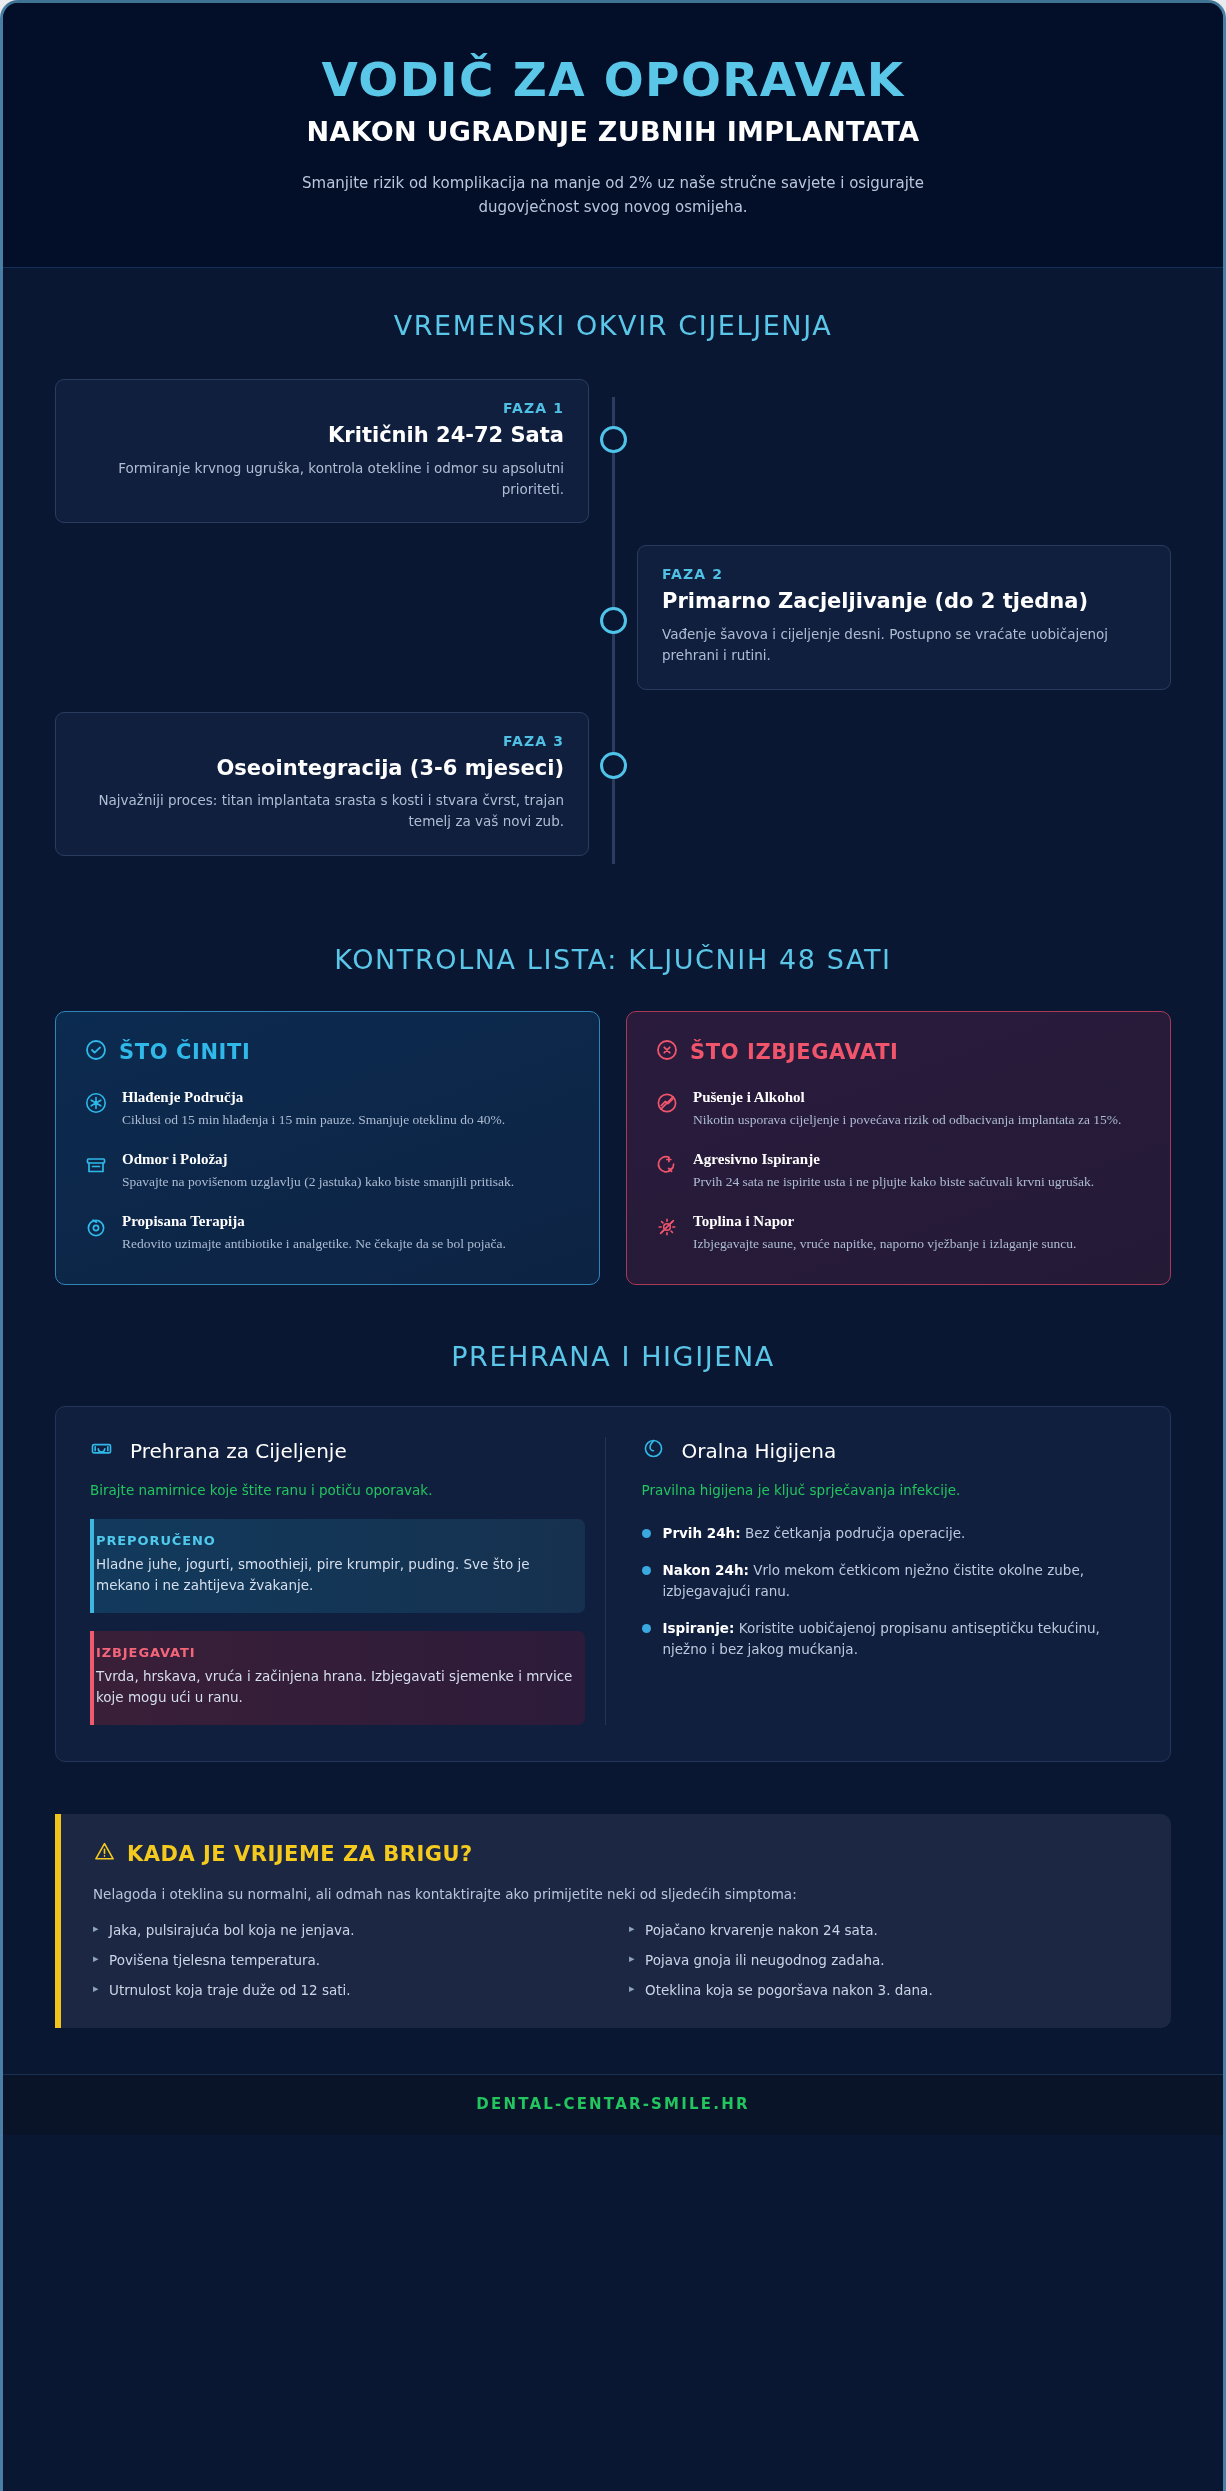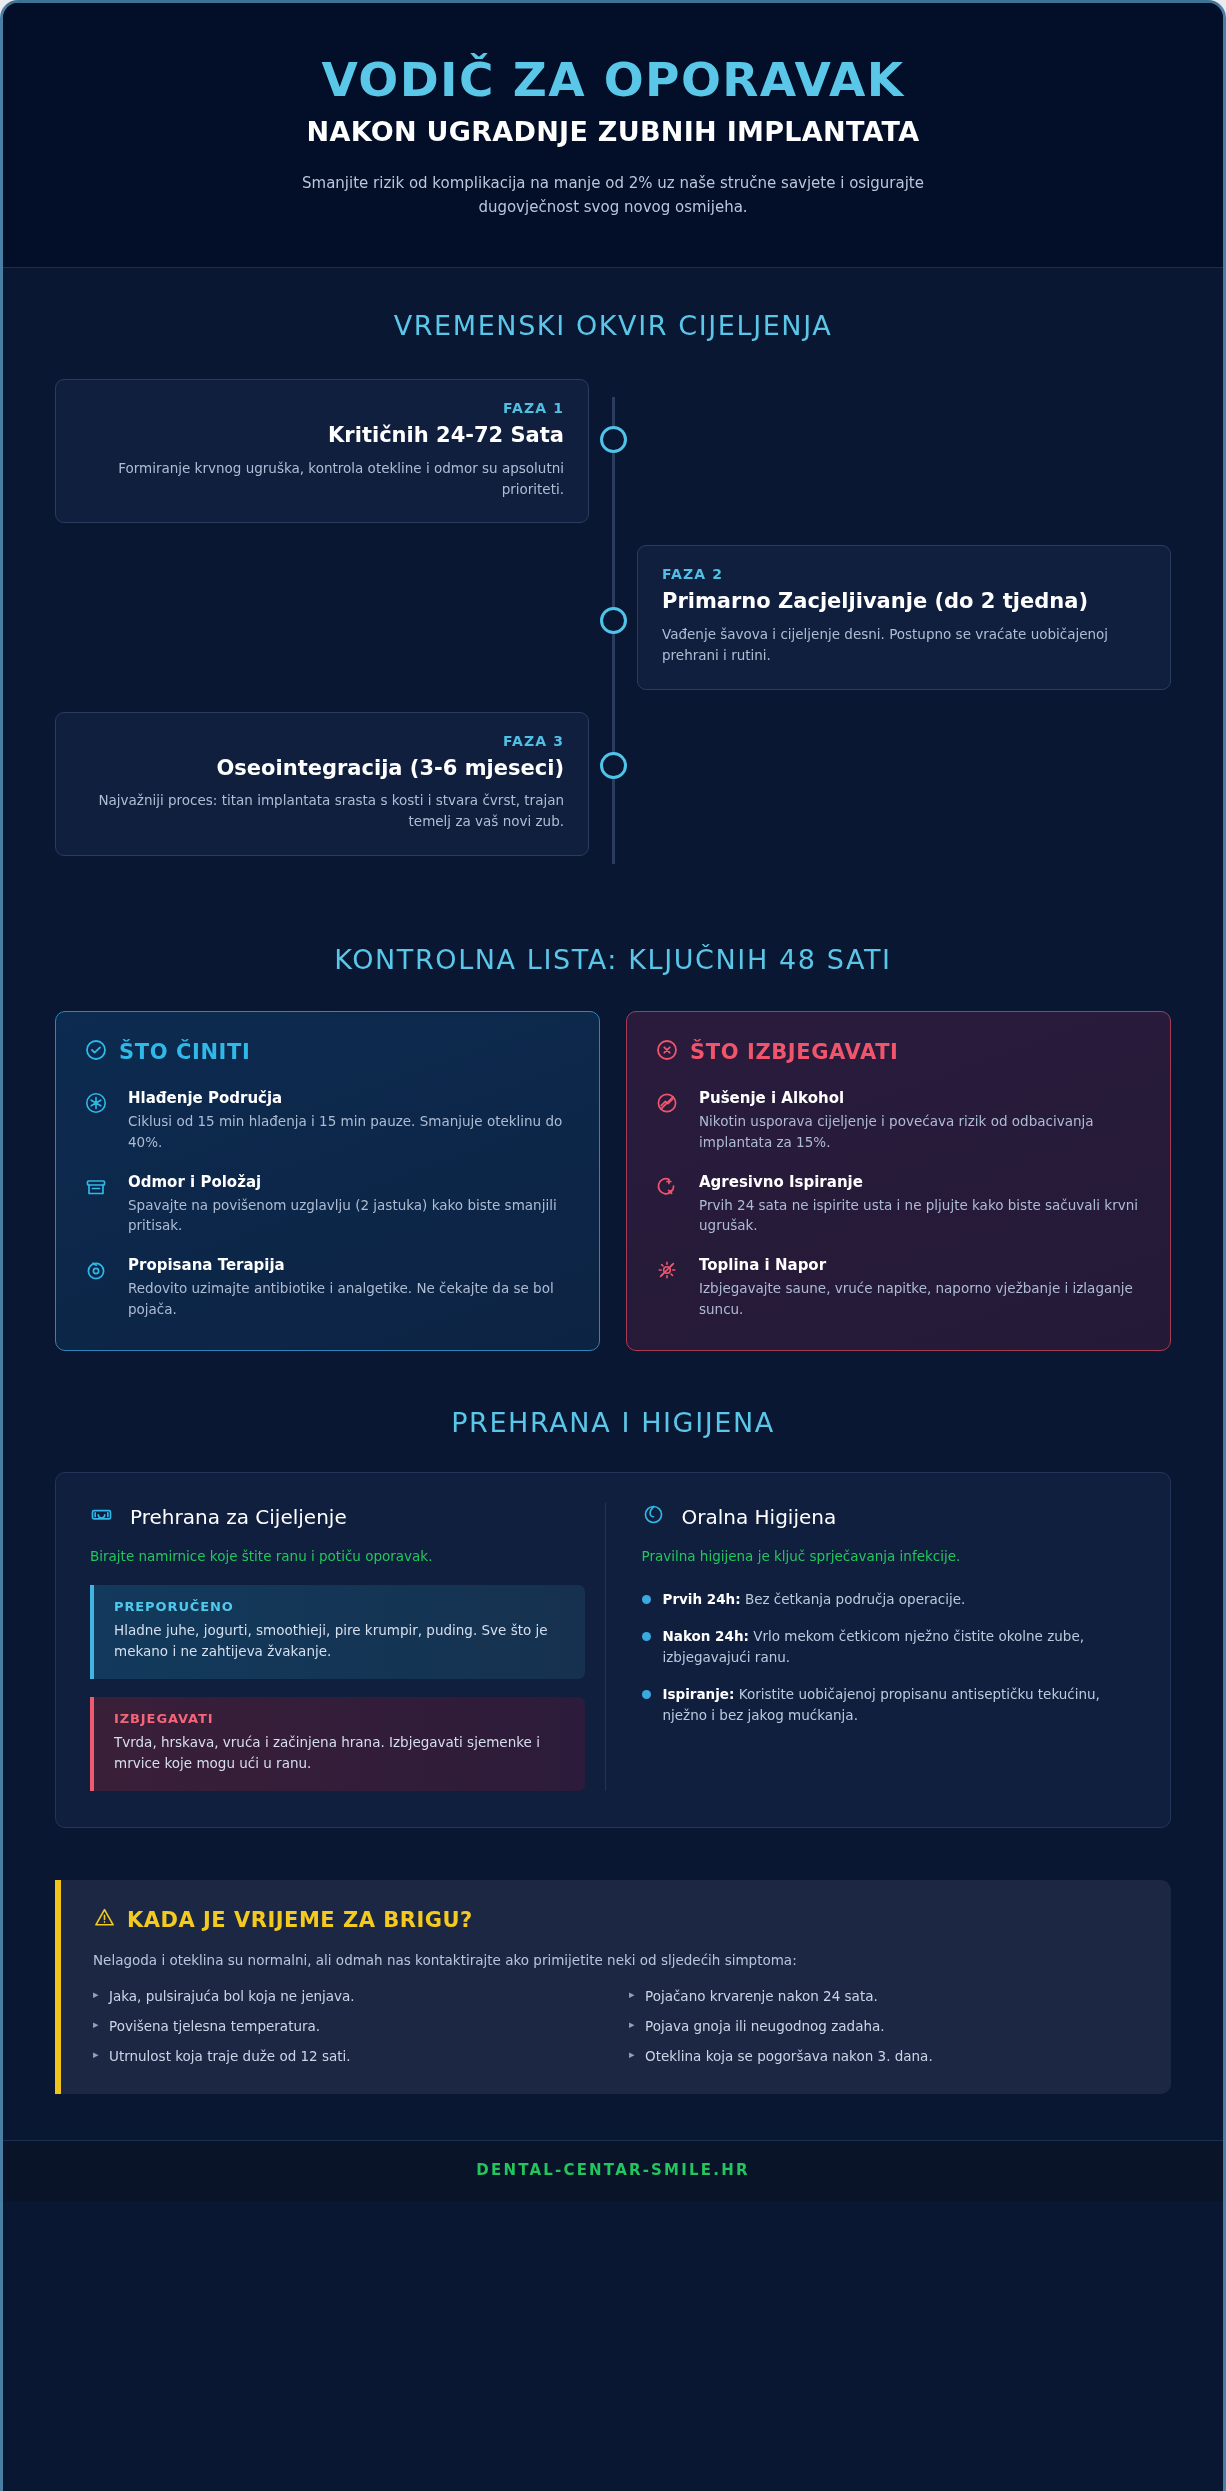--- a/index.html
+++ b/index.html
@@ -157,21 +157,21 @@
     font-size: 21px;
     font-weight: 700;
     letter-spacing: 0.6px;
     text-transform: uppercase;
     margin-bottom: 22px;
   }
   .panel.do .panel-head { color: #2fb8e8; }
   .panel.avoid .panel-head { color: #f0556b; }
   .panel-head svg { flex: none; }
 
-  .item { display: flex; gap: 18px; margin-top: 20px; }
+  .item { display: flex; gap: 12px; margin-top: 20px; font-family: Liberation Serif, serif; }
   .item:first-of-type { margin-top: 0; }
   .item-ico { flex: none; width: 26px; padding-top: 2px; }
   .item-title { font-size: 15px; font-weight: 700; color: #ffffff; }
   .item-desc {
     margin-top: 4px;
     font-size: 13.5px;
     line-height: 1.55;
     color: #aebcd3;
   }
 
@@ -198,21 +198,21 @@
   }
   .nut-sub {
     margin-top: 15px;
     font-size: 13.5px;
     color: #22c55e;
     line-height: 1.55;
   }
   .food-box {
     margin-top: 18px;
     border-radius: 0 7px 7px 0;
-    padding: 14px 20px 17px;
+    padding: 14px 2px 17px;
   }
   .food-box.good {
     background: linear-gradient(90deg, #123a5c 0%, #16314f 100%);
     border-left: 4px solid #3fb6e0;
   }
   .food-box.bad {
     background: linear-gradient(90deg, #3a1f38 0%, #2c1b3a 100%);
     border-left: 4px solid #ef5a6f;
   }
   .food-label {

